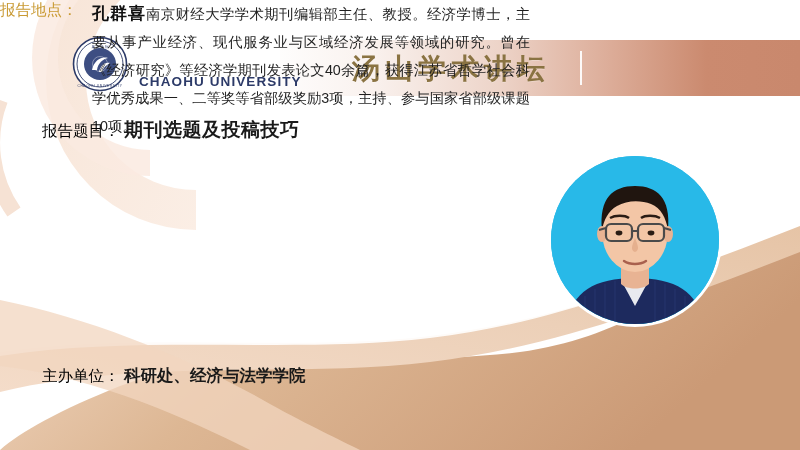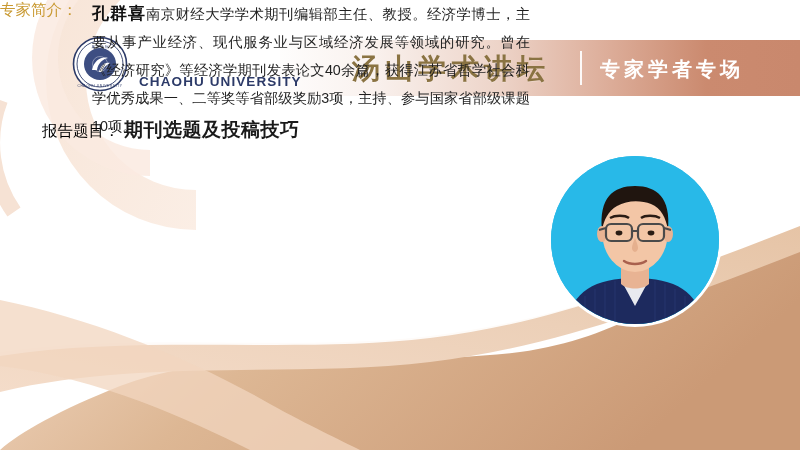--- a/index.html
+++ b/index.html
@@ -234,21 +234,20 @@
   </svg>
 
   <div class="header">
 
     <div class="banner"></div>
 
     <div class="banner-title">汤山学术讲坛</div>
 
     <div class="banner-divider"></div>
 
-    <div class="banner-sub">专家学者专场</div>
 
     <div class="logo-wrap">
       <svg class="logo-seal" viewBox="0 0 56 56" width="56" height="56">
         <circle cx="28" cy="28" r="26.5" fill="#ffffff" stroke="#2c3a68" stroke-width="1.6"></circle>
         <circle cx="28" cy="28" r="23" fill="#ffffff" stroke="#2c3a68" stroke-width="0.9"></circle>
         <circle cx="28" cy="28" r="16" fill="#3d4e82"></circle>
         <path d="M 20 34 C 22 24 30 20 36 22 C 31 23 26 27 25 34 Z" fill="#ffffff"></path>
         <path d="M 27 36 C 29 29 33 26 38 27 C 34 29 31 32 30 36 Z" fill="#ffffff"></path>
         <circle cx="28" cy="28" r="7.5" fill="none" stroke="#ffffff" stroke-width="0.7" opacity="0.55"></circle>
         <text x="28" y="12" font-size="3.6" fill="#2c3a68" text-anchor="middle" font-family="'Liberation Serif', serif">巢 湖 学 院</text>
@@ -259,28 +258,32 @@
   </div>
 
   <div class="content">
 
     <div class="row row-title">
       <span class="label">报告题目：</span>
       <span class="value-strong">期刊选题及投稿技巧</span>
     </div>
 
     <div class="row-bio">
-      <span class="bio-label">专家简介：</span>
+      <span class="bio-label">报告地点：</span>
       <div class="bio-body">
         <span class="bio-name">孔群喜</span><span>南京财经大学学术期刊编辑部主任、教授。经济学博士，主要从事产业经济、现代服务业与区域经济发展等领域的研究。曾在《经济研究》等经济学期刊发表论文40余篇，获得江苏省哲学社会科学优秀成果一、二等奖等省部级奖励3项，主持、参与国家省部级课题10项。</span>
       </div>
     </div>
 
 
 
+    <div class="row row-org">
+      <span class="label">主办单位：</span>
+      <span class="value-strong">科研处、经济与法学学院</span>
+    </div>
 
     <div class="portrait">
       <svg viewBox="0 0 168 168" width="168" height="168">
         <rect x="0" y="0" width="168" height="168" fill="#28b9e8"></rect>
 
         <path d="M 16 168 C 20 136 44 122 84 122 C 124 122 148 136 152 168 Z" fill="#1d2a5e"></path>
         <path d="M 70 124 L 84 150 L 98 124 L 92 120 L 84 132 L 76 120 Z" fill="#ffffff" opacity="0.9"></path>
         <g stroke="#2c3c78" stroke-width="1" opacity="0.6">
           <line x1="34" y1="140" x2="34" y2="168"></line>
           <line x1="44" y1="133" x2="44" y2="168"></line>

